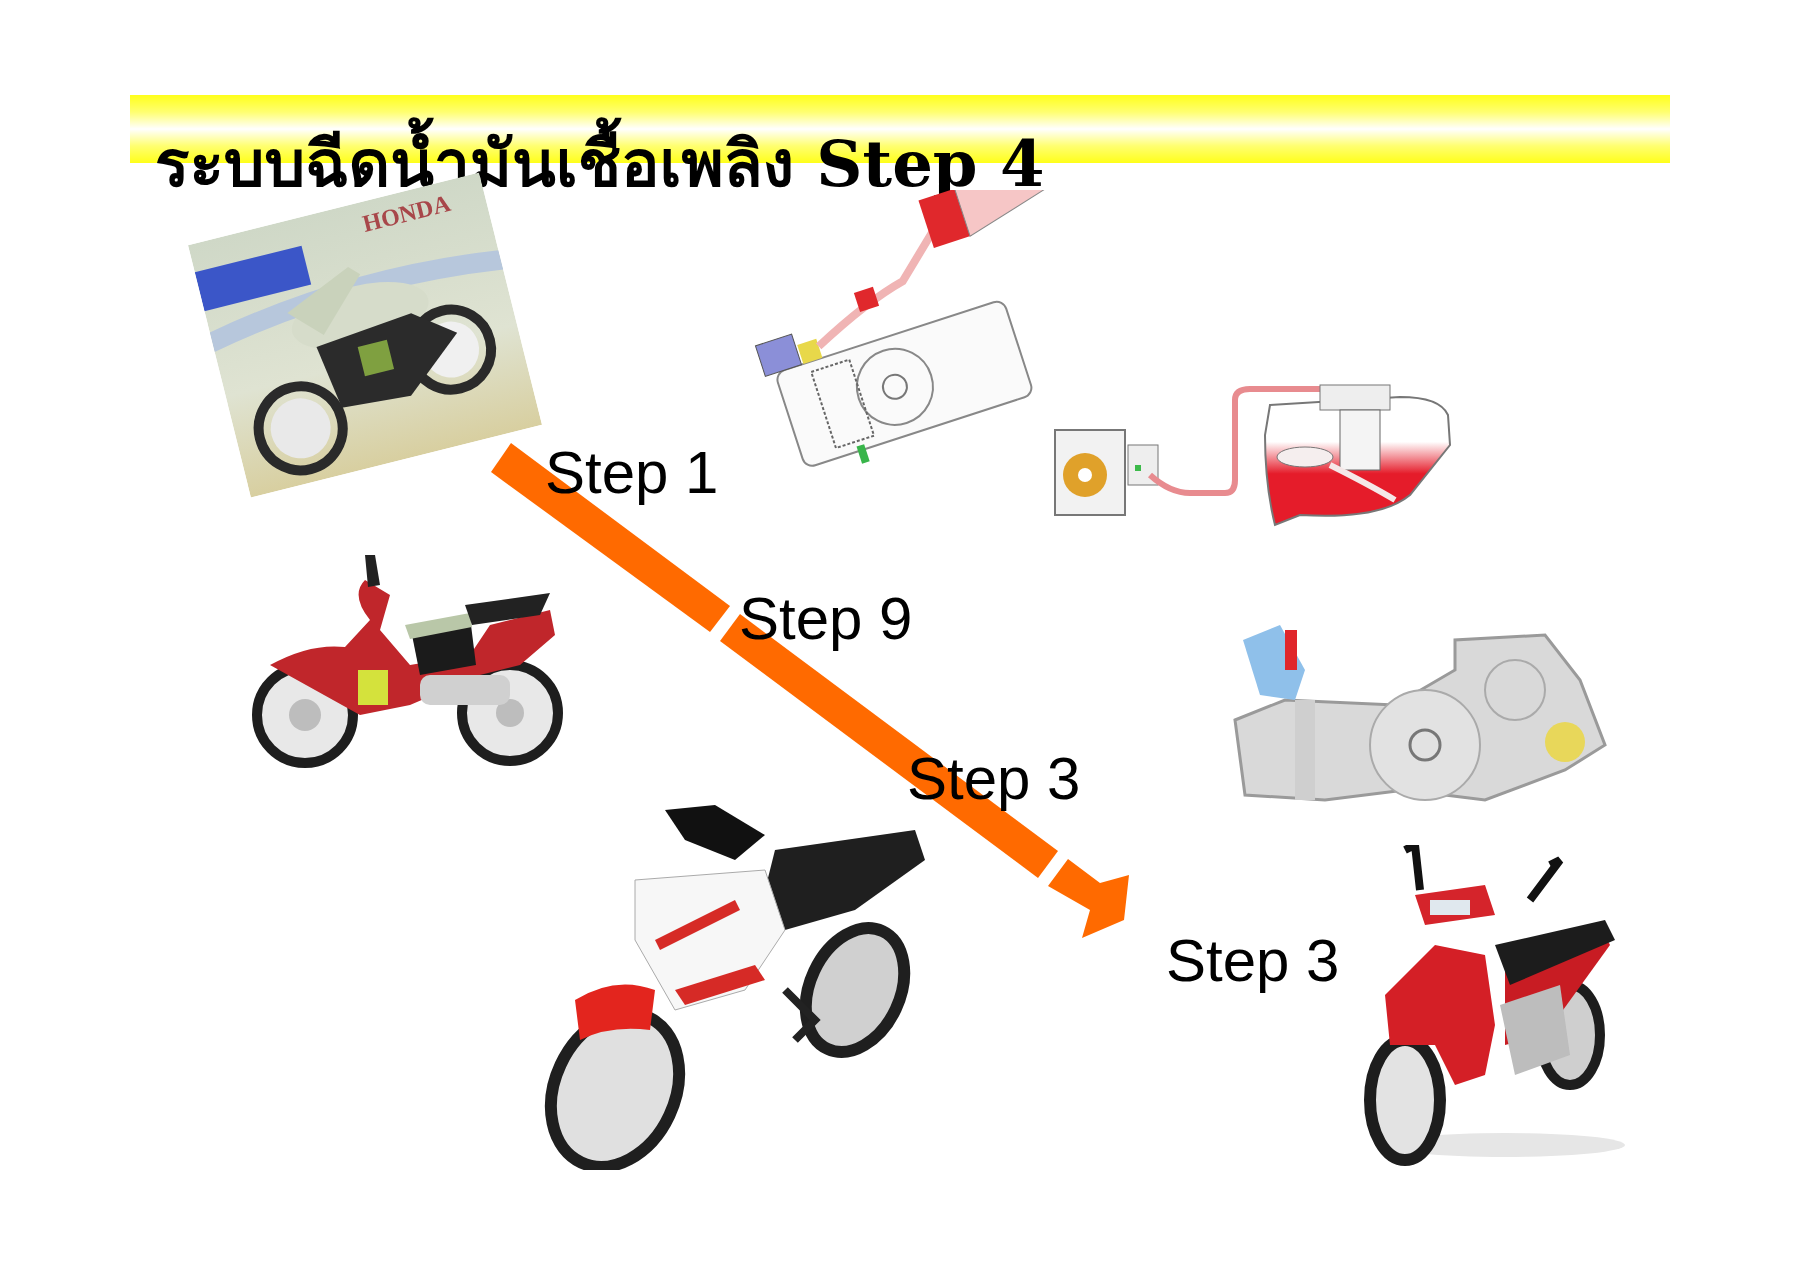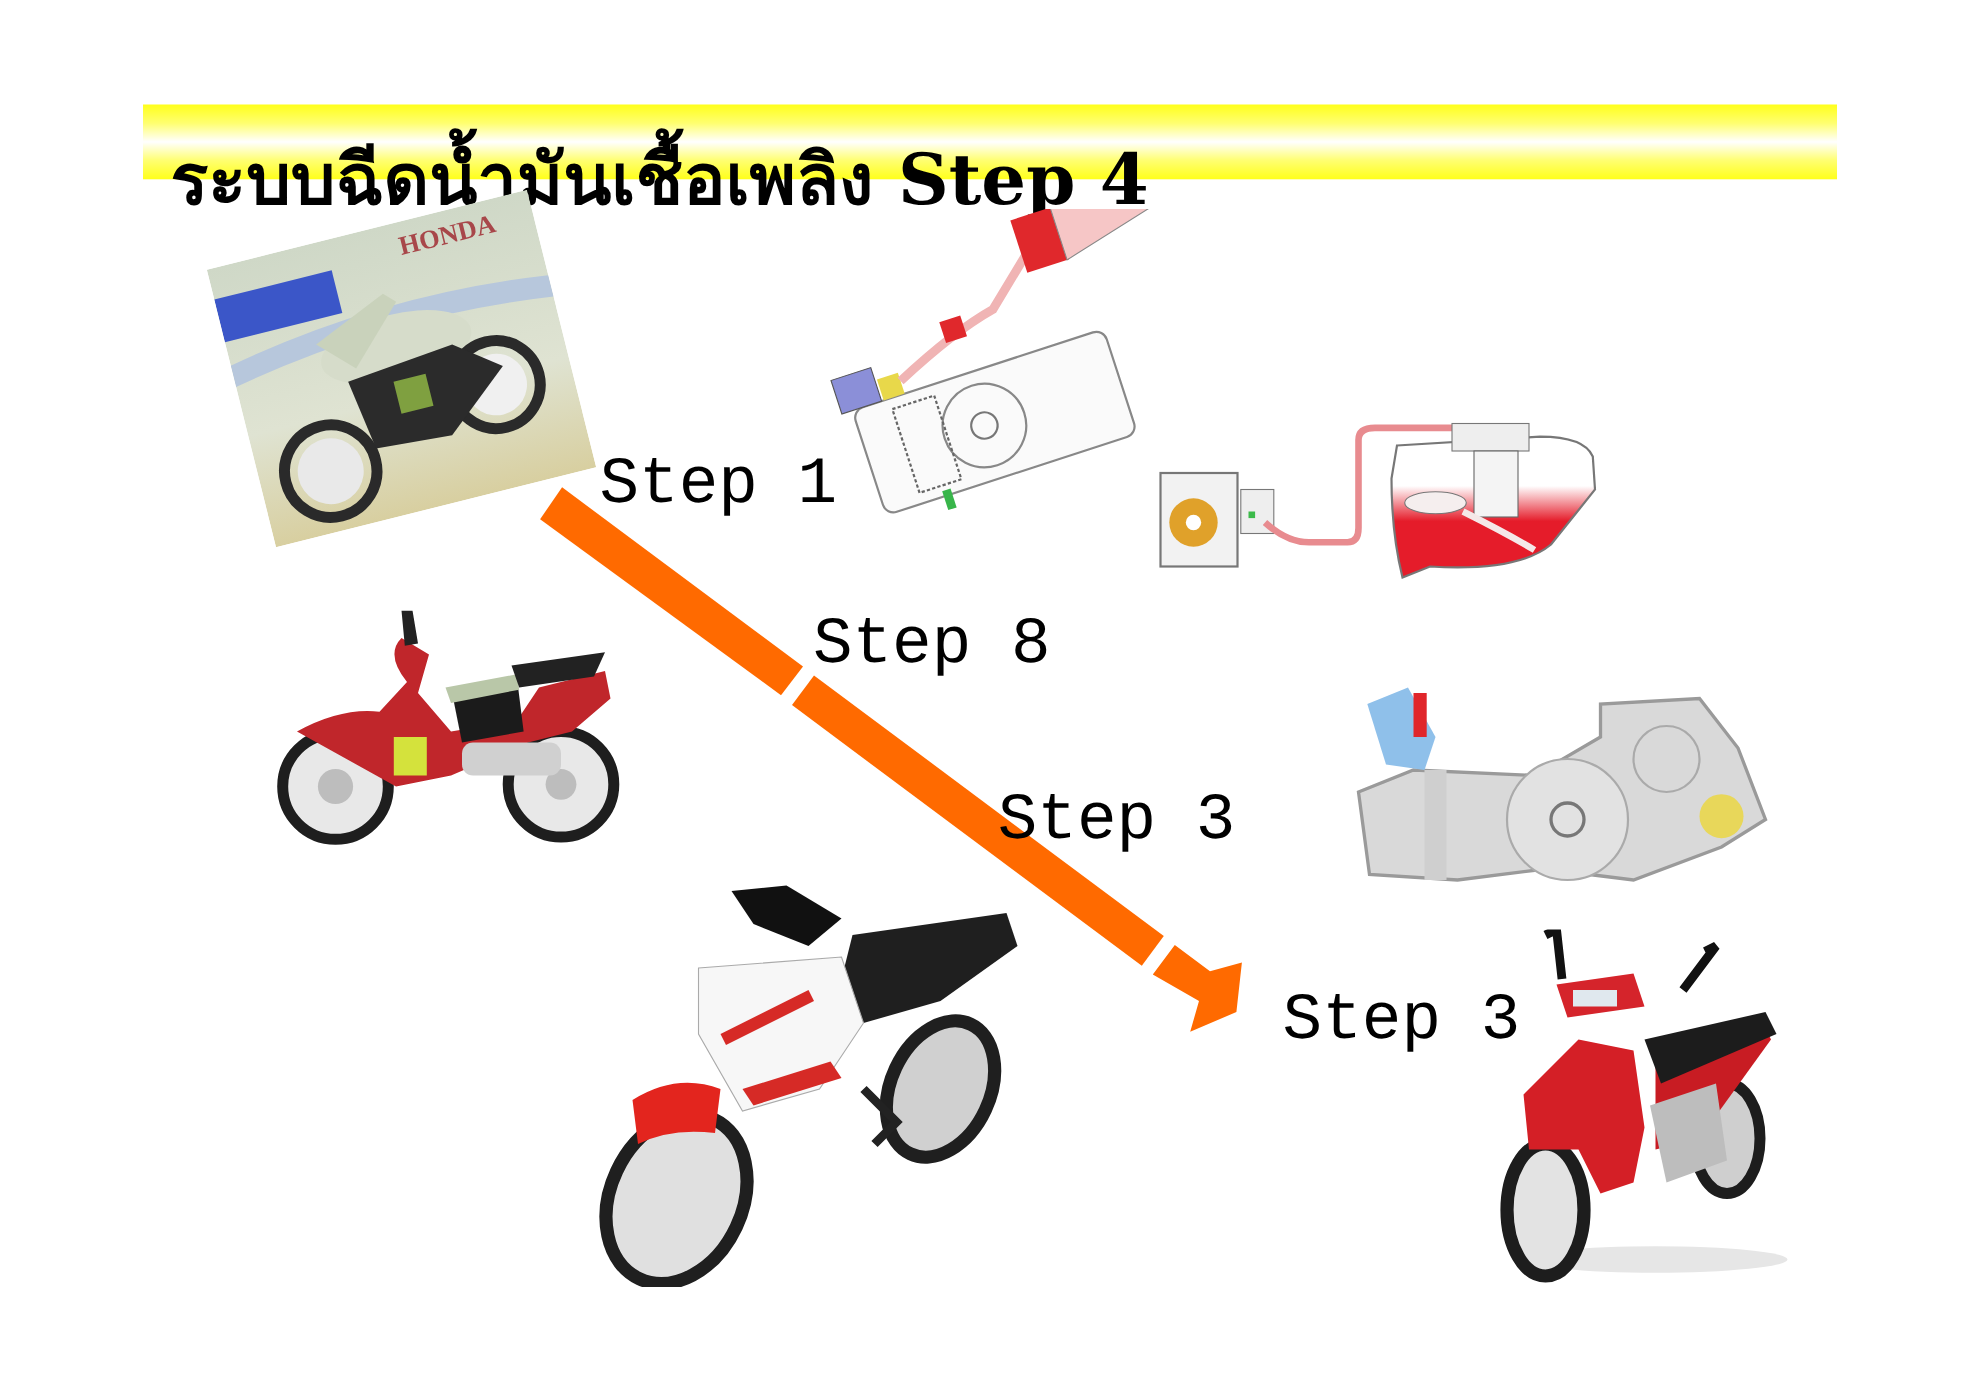--- a/index.html
+++ b/index.html
@@ -6,22 +6,22 @@
   body { width:1800px; height:1272px; position:relative; overflow:hidden; font-family:"Liberation Sans", sans-serif; }
   .banner {
     position:absolute; left:130px; top:95px; width:1540px; height:68px;
     background: linear-gradient(to bottom, #ffff1a 0%, #ffff70 25%, #ffffff 50%, #ffff70 75%, #ffff1a 100%);
   }
   .title {
     position:absolute; left:155px; top:92px; font-family:"DejaVu Serif", "Liberation Serif", serif;
     font-weight:bold; font-size:64px; color:#000; white-space:nowrap; line-height:80px;margin-top:32px;
   }
   .step {
-    position:absolute; font-family:Liberation Mono, monospace; font-size:60px; color:#000;
-    line-height:60px; white-space:nowrap;
+    position:absolute; font-family:Liberation Sans, sans-serif; font-size:60px; color:#000;
+    line-height:60px; white-space:nowrap;margin-top:32px;
   }
   .pic { position:absolute; }
   svg { position:absolute; left:0; top:0; }
 </style>
 </head>
 <body>
 
 <div class="banner"></div>
 <div class="title">ระบบฉีดน้ำมันเชื้อเพลิง Step 4</div>
 
@@ -155,15 +155,15 @@
 
     <polygon points="511,443 730,606 710,632 491,472"></polygon>
 
     <polygon points="740,614 1058,851 1038,878 720,641"></polygon>
 
     <polygon points="1068,859 1100,883 1129,875 1124,920 1082,938 1090,910 1048,886"></polygon>
   </g>
 </svg>
 
 <div class="step" style="left:545px; top:411px;">Step 1</div>
-<div class="step" style="left:739px; top:557px;">Step 8</div>
+<div class="step" style="left:739px; top:557px;">Step 9</div>
 <div class="step" style="left:907px; top:717px;">Step 3</div>
 <div class="step" style="left:1166px; top:899px;">Step 3</div>
 
 </body></html>

